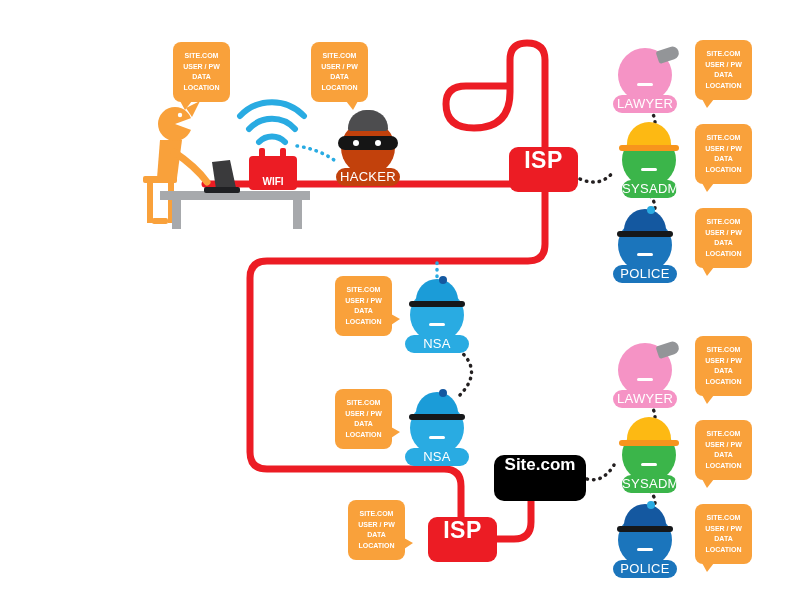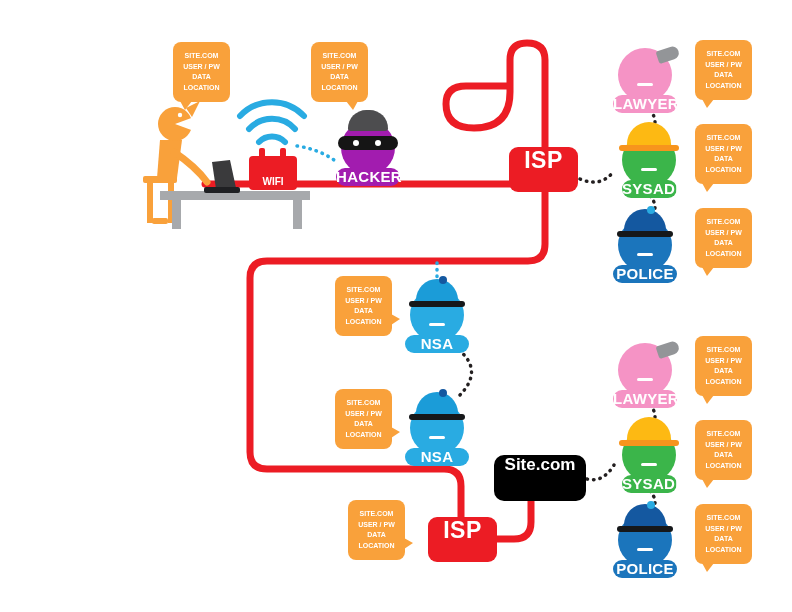--- a/index.html
+++ b/index.html
@@ -12,33 +12,33 @@
   .sitecom { width:92px; height:46px; background:#000; border-radius:10px; font-size:17px; }
 
   .router { position:absolute; z-index:3; width:48px; height:34px; background:#EC1C24; border-radius:4px;
             color:#fff; font-weight:bold; font-size:10px; display:flex; align-items:flex-end; justify-content:center; padding-bottom:3px; }
   .antenna { position:absolute; top:-8px; width:6px; height:9px; border-radius:2px 2px 0 0; background:#EC1C24; }
 
   .char { position:absolute; z-index:2; width:64px; text-align:center; }
   .head { position:relative; width:54px; height:54px; border-radius:50%; margin:0 auto; }
   .mouth { position:absolute; bottom:16px; left:19px; width:16px; height:3px; border-radius:2px; background:#fff; }
   .pill { position:relative; z-index:2; margin-top:-7px; height:18px; line-height:18px; border-radius:9px;
-          color:#fff; font-weight:bold; font-size:15px; letter-spacing:.3px; }
+          color:#fff; font-weight:normal; font-size:13px; letter-spacing:.3px; }
   .cap { position:absolute; top:-9px; left:6px; width:42px; height:24px; border-radius:21px 21px 3px 3px; }
   .brim { position:absolute; top:13px; left:-1px; width:56px; height:6px; border-radius:3px; background:#16181a; }
   .badge { position:absolute; top:-3px; left:23px; width:8px; height:8px; border-radius:50%; }
   .hardhat { position:absolute; top:-11px; left:5px; width:44px; height:25px; border-radius:22px 22px 3px 3px; background:#FDB913; }
   .hardbrim { position:absolute; top:12px; left:-3px; width:60px; height:6px; border-radius:3px; background:#F7941D; }
   .beanie { position:absolute; top:-11px; left:7px; width:40px; height:21px; border-radius:20px 20px 3px 3px; background:#4D4D4F; }
   .mask { position:absolute; top:15px; left:-3px; width:60px; height:14px; border-radius:7px; background:#151515; }
   .eye { position:absolute; top:4px; width:6px; height:6px; border-radius:50%; background:#fff; }
   .hair { position:absolute; top:0; right:-7px; width:22px; height:13px; border-radius:4px 10px 10px 4px; background:#939598; transform:rotate(-18deg); }
 
   .bg-pink { background:#F593C5; } .bg-green { background:#3BB54A;margin-left:9px; } .bg-blue { background:#1B75BC; }
-  .bg-cyan { background:#29ABE2; } .bg-purple { background:#a21caf; }
+  .bg-cyan { background:#29ABE2; } .bg-purple { background:#c2410c; }
   .cap-police { background:#1458A0; } .cap-nsa { background:#1B9CD8; }
 
   .bubble { position:absolute; z-index:4; width:57px; background:#F9A13B; border-radius:8px; color:#fff;
             font-weight:bold; font-size:7px; line-height:10.5px; text-align:center; padding:9px 2px; }
   .tail { position:absolute; width:0; height:0; }
   .tail-bl { bottom:-8px; left:7px;  border-left:5px solid transparent; border-right:7px solid transparent; border-top:9px solid #F9A13B; }
   .tail-br { bottom:-8px; right:10px; border-left:7px solid transparent; border-right:5px solid transparent; border-top:9px solid #F9A13B; }
   .tail-r  { right:-8px; bottom:11px; border-top:5px solid transparent; border-bottom:6px solid transparent; border-left:9px solid #F9A13B; }
 
   .keybox { position:absolute; z-index:3; left:35px; top:481px; width:181px; height:104px; background:#fff;

